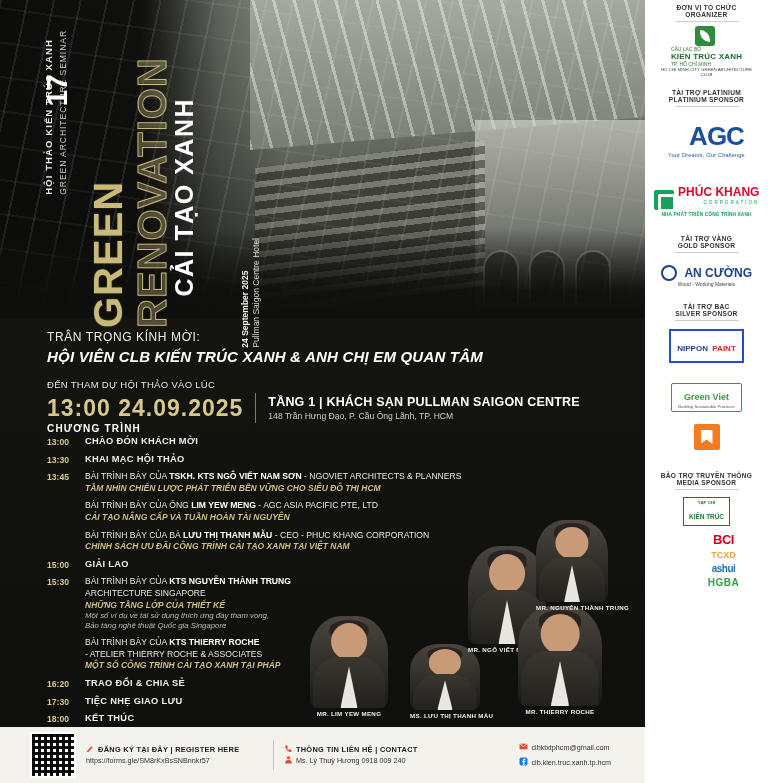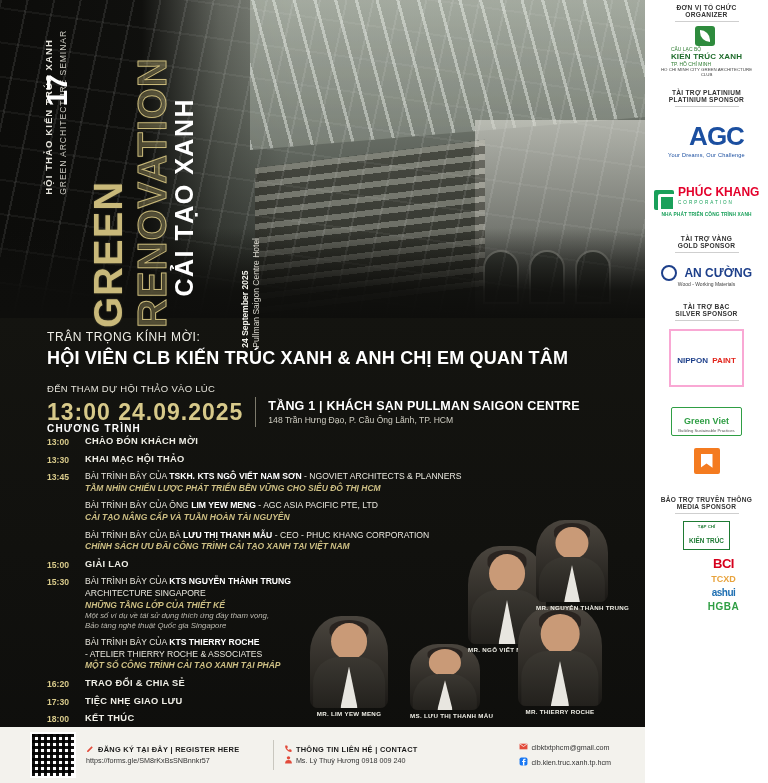--- a/index.html
+++ b/index.html
@@ -95,21 +95,21 @@
   .datebox {
     position: absolute; left: 240px; top: 238px;
     writing-mode: vertical-rl; transform: rotate(180deg);
     font-size: 8.5px; line-height: 11px; color: #efefe8; font-weight: 600;
   }
   .datebox .ven { font-weight: 400; color: #d8d6cd; }
 
   
   .invite { position: absolute; left: 47px; top: 330px; width: 560px; }
   .invite .ln1 { font-size: 12px; letter-spacing: .6px; color: #efeee6; }
-  .invite .ln2 { font-size: 18px; font-weight: 700; color: #fff; margin-top: 4px; letter-spacing: .2px;}
+  .invite .ln2 { font-size: 15px; font-weight: 700; color: #fff; margin-top: 4px; letter-spacing: .2px; font-style: italic;}
   .invite .ln3 { font-size: 9.5px; color: #e7e5dc; margin-top: 14px; letter-spacing: .3px;}
   .timerow { display: flex; align-items: center; margin-top: 3px; }
   .bigtime { font-size: 23px; font-weight: 700; color: #d7c98a; letter-spacing: 1px; white-space: nowrap;}
   .vline { width: 1px; height: 30px; background: #7d7a6c; margin: 0 12px; align-self: center;}
   .venue .v1 { font-size: 12.5px; font-weight: 700; color: #fff; letter-spacing: .2px;}
   .venue .v2 { font-size: 8.6px; color: #cfcdc2; margin-top: 2px; }
 
   
   .program-title {
     position: absolute; left: 47px; top: 423px;
@@ -210,21 +210,21 @@
   .pk-wrap { padding: 4px 0; }
   .pk-mark { width: 20px; height: 20px; background:#19a05a; display:inline-block; vertical-align: middle; border-radius:2px; position:relative;}
   .pk-mark::after{content:""; position:absolute; left:4px; top:4px; width:12px;height:12px;border:3px solid #fff;border-radius:2px;}
   .pk-name { font-size: 12px; font-weight: 800; color:#e4002b; display:inline-block; vertical-align: middle;}
   .pk-sub { font-size: 4.8px; color: #19a05a; font-weight: 700; letter-spacing:.1px; margin-top:2px;}
 
   .anc { font-size: 12px; font-weight: 800; color: #1d3f8a; }
   .anc-sub { font-size: 5px; color: #444; }
   .anc-mark { width: 16px; height: 16px; border:2px solid #1d3f8a; border-radius:50%; display:inline-block; vertical-align:middle; margin-right:3px;}
 
-  .np { border: 2px solid #f9a8d4; padding: 18px 6px; display:inline-block; }
+  .np { border: 2px solid #1d4ed8; padding: 6px 6px; display:inline-block; }
   .np .t1 { font-size: 8px; font-weight: 800; color:#1d3f8a; line-height:9px;}
   .np .t2 { font-size: 8px; font-weight: 800; color:#e2231a; line-height:9px;}
 
   .gv { border: 1px solid #2f9e44; padding: 2px 6px; display:inline-block; border-radius:2px;}
   .gv .t1 { font-size: 9px; font-weight: 800; color:#2f9e44; }
   .gv .t2 { font-size: 4.2px; color:#555; }
 
   .orange { width: 26px; height: 26px; background:#f47b20; display:inline-block; position:relative; border-radius:2px;}
   .orange::after{content:""; position:absolute; left:7px; top:6px; width:12px;height:14px;background:#fff; clip-path: polygon(0 0,100% 0,100% 100%,50% 70%,0 100%);}
 
@@ -477,21 +477,21 @@
       <div class="rhead">TÀI TRỢ PLATINIUM</div>
       <div class="rhead en">PLATINIUM SPONSOR</div>
       <div class="rrule"></div>
       <div class="logo" style="margin-top:14px">
         <div class="agc">AGC</div>
         <div class="agc-sub">Your Dreams, Our Challenge</div>
       </div>
       <div class="logo pk-wrap" style="margin-top:20px">
         <div>
           <span class="pk-mark"></span>
-          <span style="display:inline-block;text-align:left">
+          <span style="display:inline-block;text-align:right">
             <span class="pk-name">PHÚC KHANG</span>
             <span style="display:block;font-size:4.6px;color:#19a05a;letter-spacing:2px">CORPORATION</span>
           </span>
         </div>
         <div class="pk-sub">NHÀ PHÁT TRIỂN CÔNG TRÌNH XANH</div>
       </div>
     </div>
 
     <div class="rgroup" style="margin-top:10px">
       <div class="rhead">TÀI TRỢ VÀNG</div>

